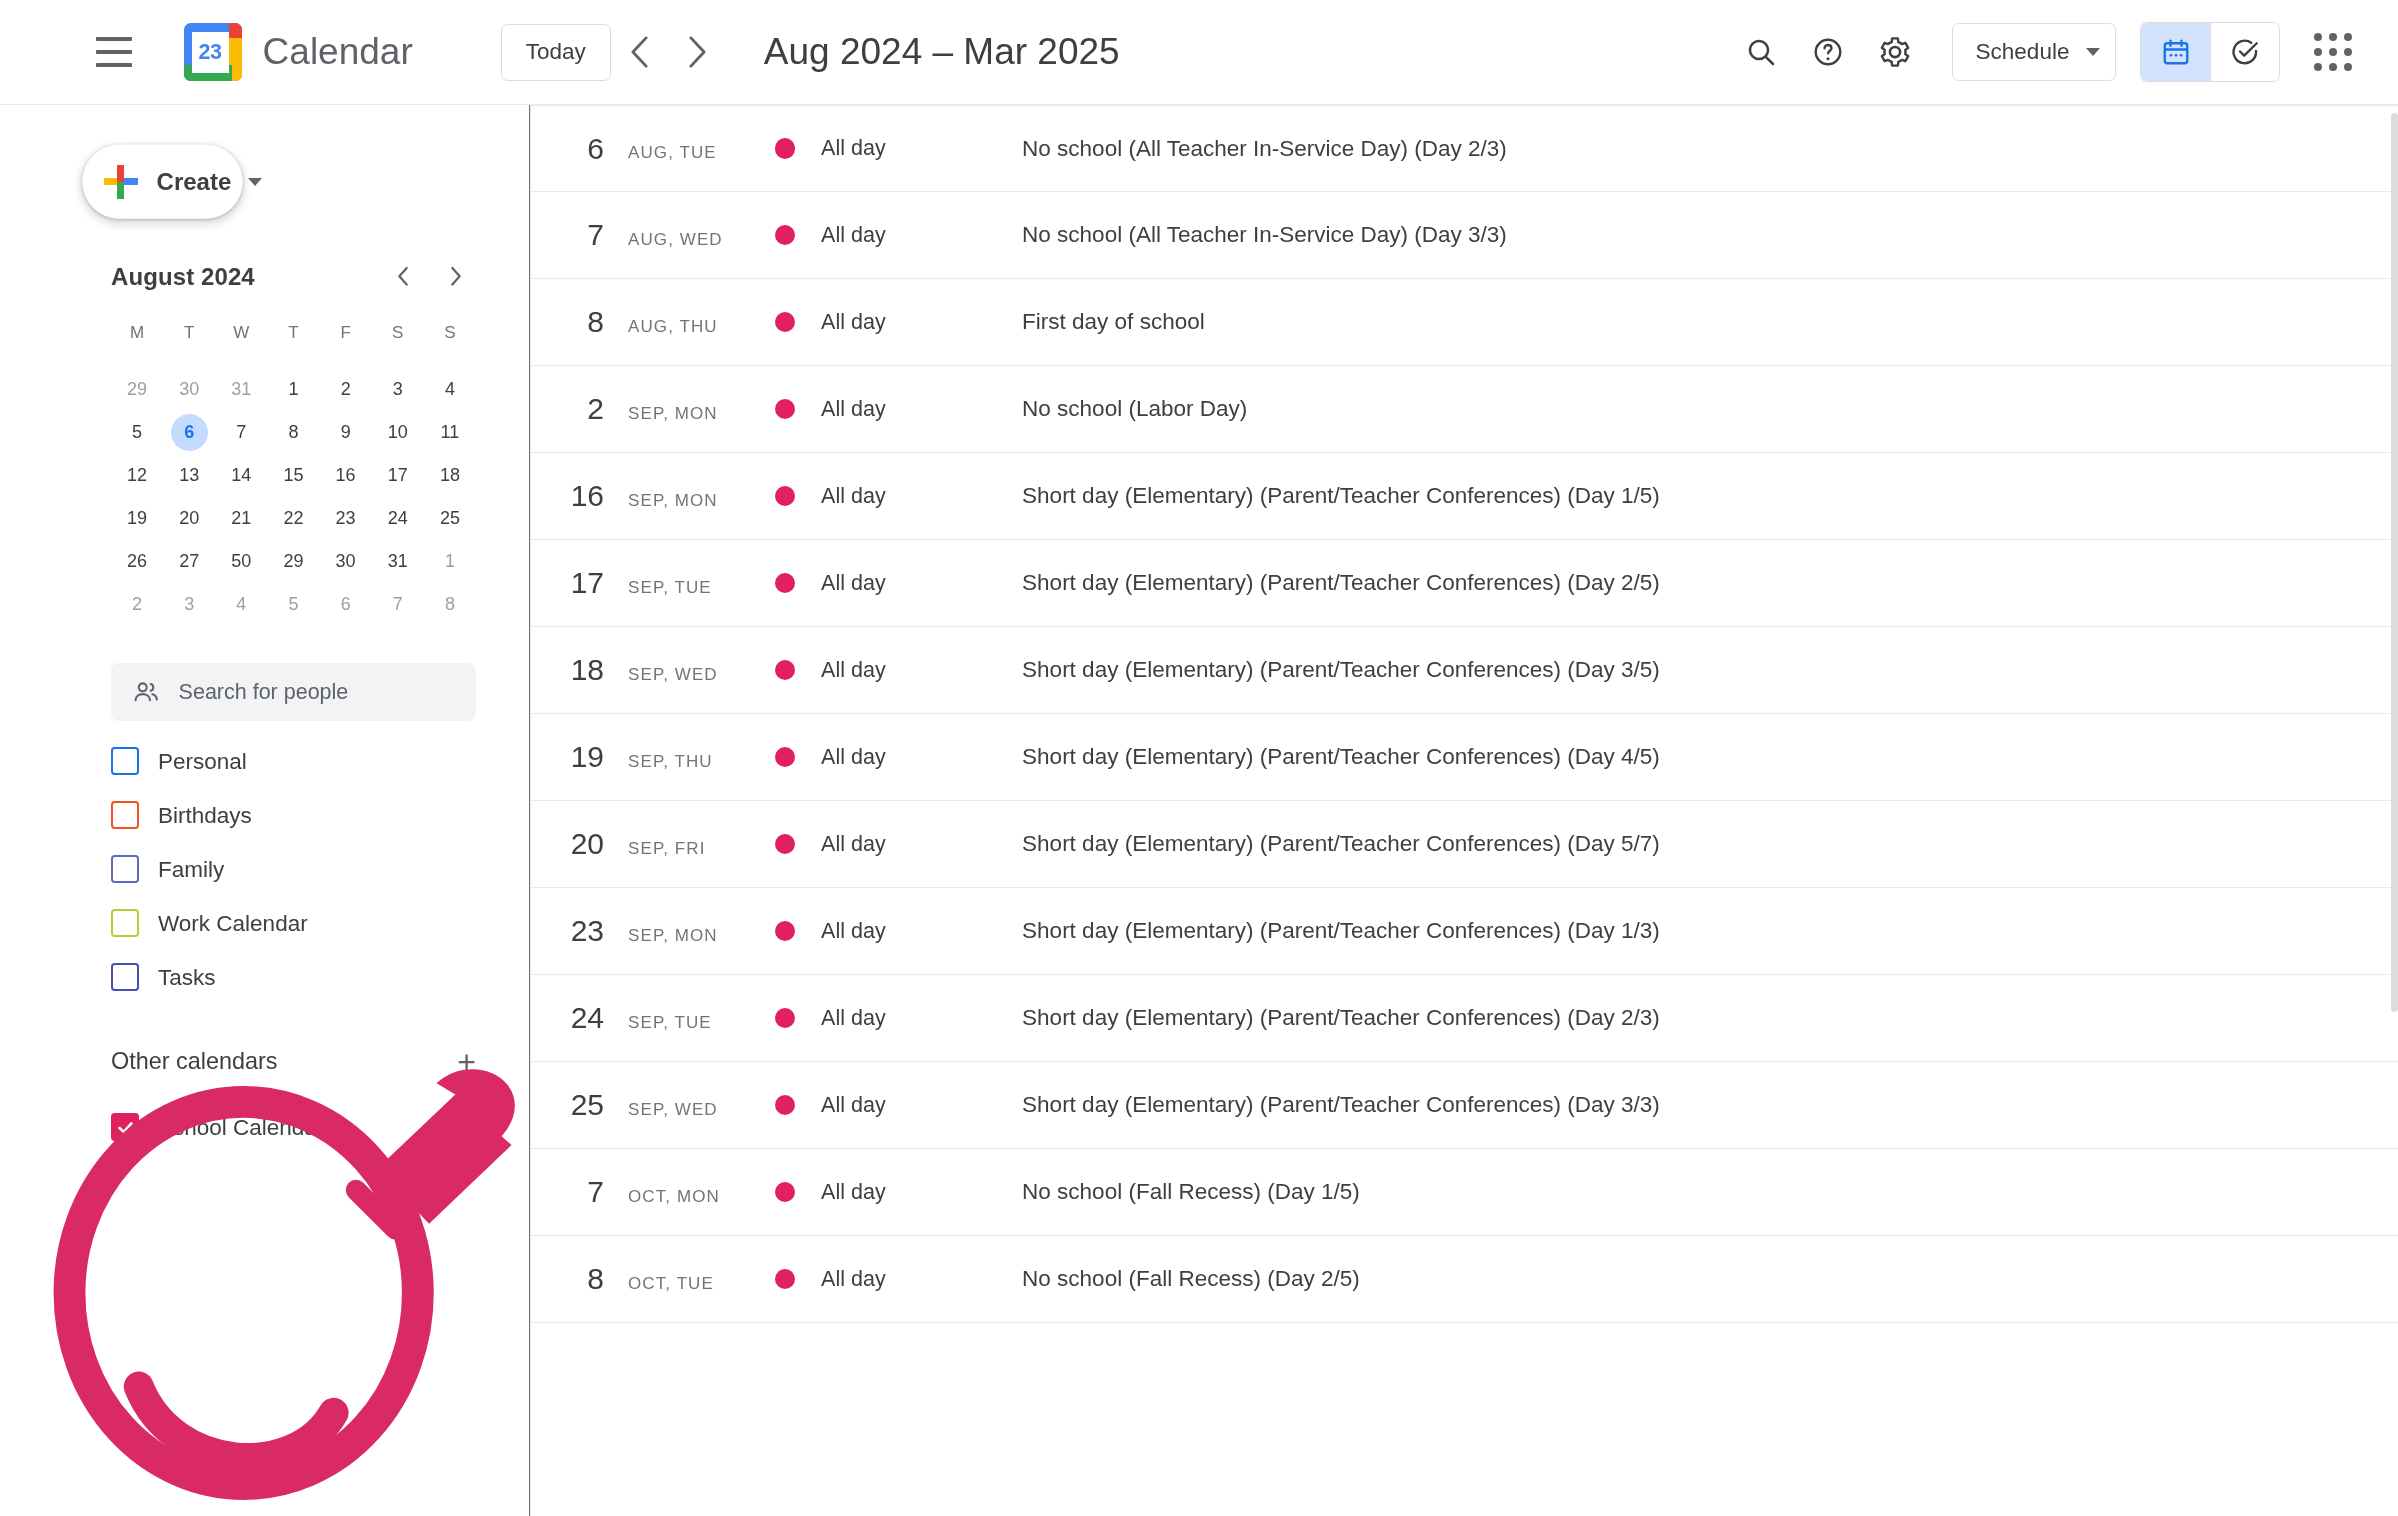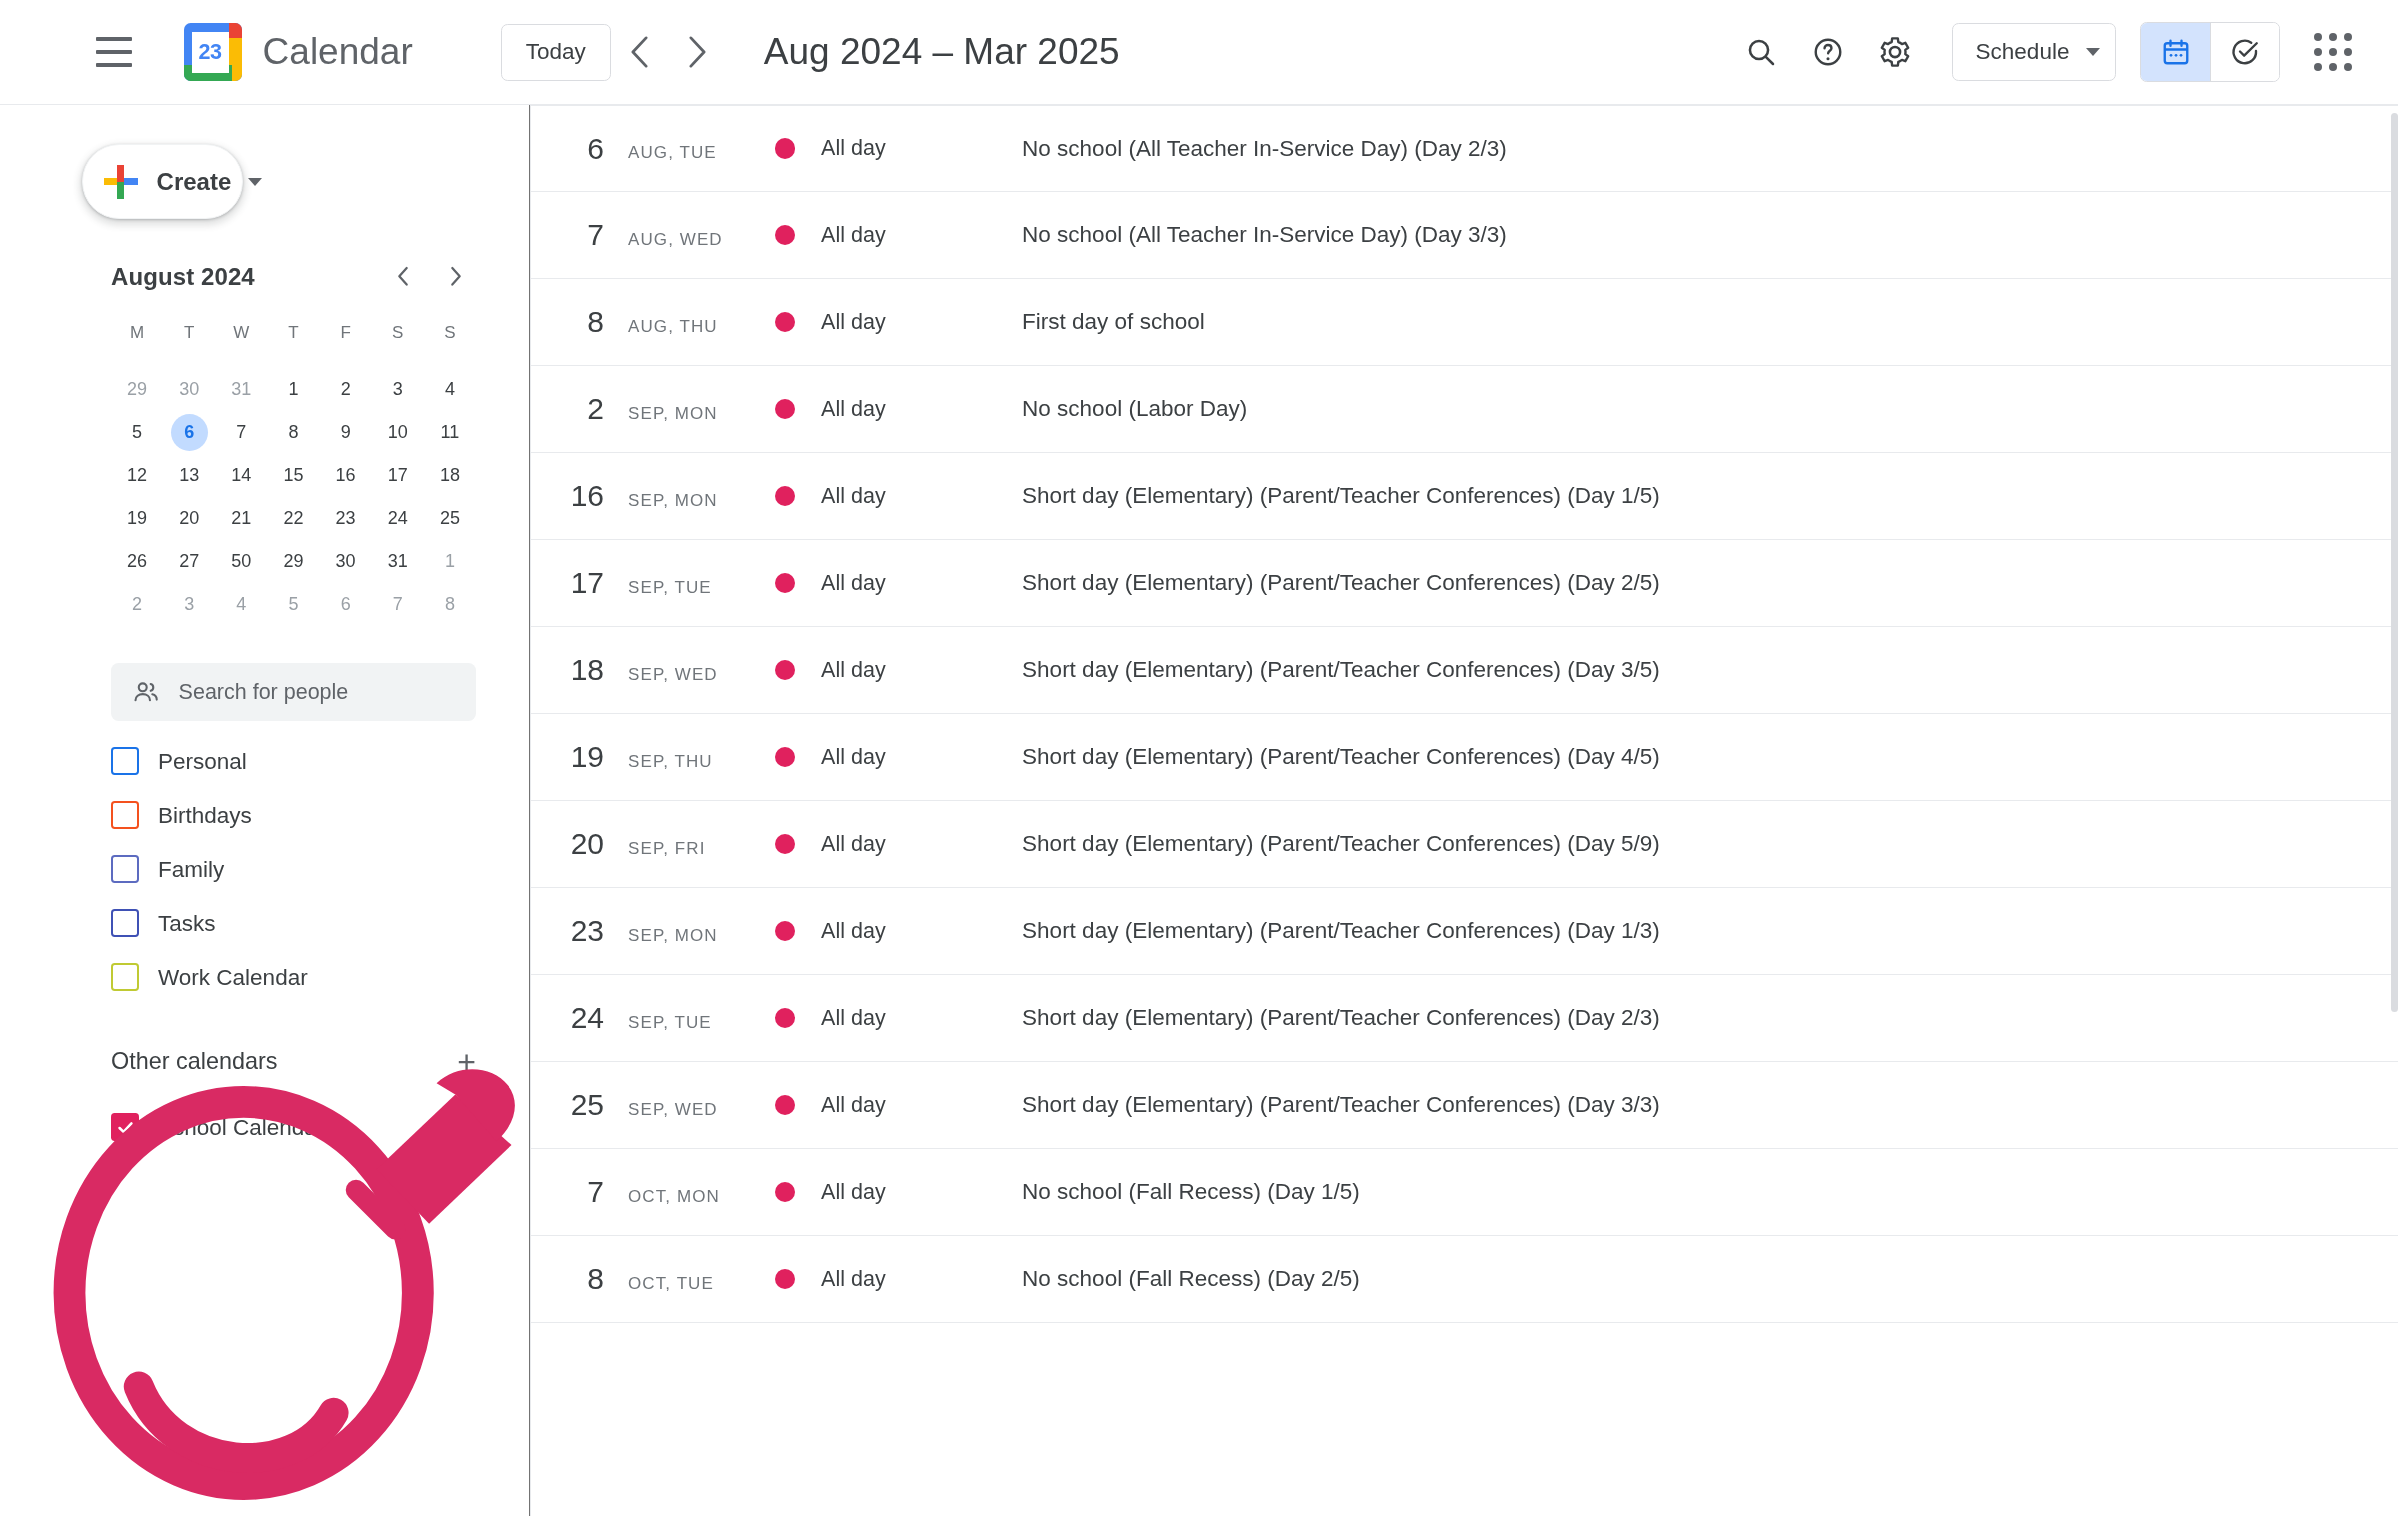--- a/index.html
+++ b/index.html
@@ -476,26 +476,26 @@
         </div>
         <div class="cal-item">
           <div class="cbox" style="border-color: rgb(244, 81, 30);"></div>
           <span class="cal-label">Birthdays</span>
         </div>
         <div class="cal-item">
           <div class="cbox" style="border-color: rgb(92, 107, 192);"></div>
           <span class="cal-label">Family</span>
         </div>
         <div class="cal-item">
+          <div class="cbox" style="border-color: rgb(192, 202, 51);"></div>
+          <span class="cal-label">Work Calendar</span>
+        </div>
+        <div class="cal-item">
           <div class="cbox" style="border-color: rgb(63, 81, 181);"></div>
           <span class="cal-label">Tasks</span>
-        </div>
-        <div class="cal-item">
-          <div class="cbox" style="border-color: rgb(192, 202, 51);"></div>
-          <span class="cal-label">Work Calendar</span>
         </div>
       </div>
 
     <div class="section-head">
       <span class="section-title">Other calendars</span>
       <span class="section-plus">+</span>
     </div>
     <div id="other-cal-list">
         <div class="cal-item">
           <div class="cbox checked" style="background: rgb(224, 33, 94);">
@@ -564,21 +564,21 @@
           <div class="ev-dayname">SEP, THU</div>
           <div class="ev-dot" style="background: rgb(224, 33, 94);"></div>
           <div class="ev-allday">All day</div>
           <div class="ev-title">Short day (Elementary) (Parent/Teacher Conferences) (Day 4/5)</div>
         </div>
         <div class="ev-row">
           <div class="ev-daynum">20</div>
           <div class="ev-dayname">SEP, FRI</div>
           <div class="ev-dot" style="background: rgb(224, 33, 94);"></div>
           <div class="ev-allday">All day</div>
-          <div class="ev-title">Short day (Elementary) (Parent/Teacher Conferences) (Day 5/9)</div>
+          <div class="ev-title">Short day (Elementary) (Parent/Teacher Conferences) (Day 5/7)</div>
         </div>
         <div class="ev-row">
           <div class="ev-daynum">23</div>
           <div class="ev-dayname">SEP, MON</div>
           <div class="ev-dot" style="background: rgb(224, 33, 94);"></div>
           <div class="ev-allday">All day</div>
           <div class="ev-title">Short day (Elementary) (Parent/Teacher Conferences) (Day 1/3)</div>
         </div>
         <div class="ev-row">
           <div class="ev-daynum">24</div>

